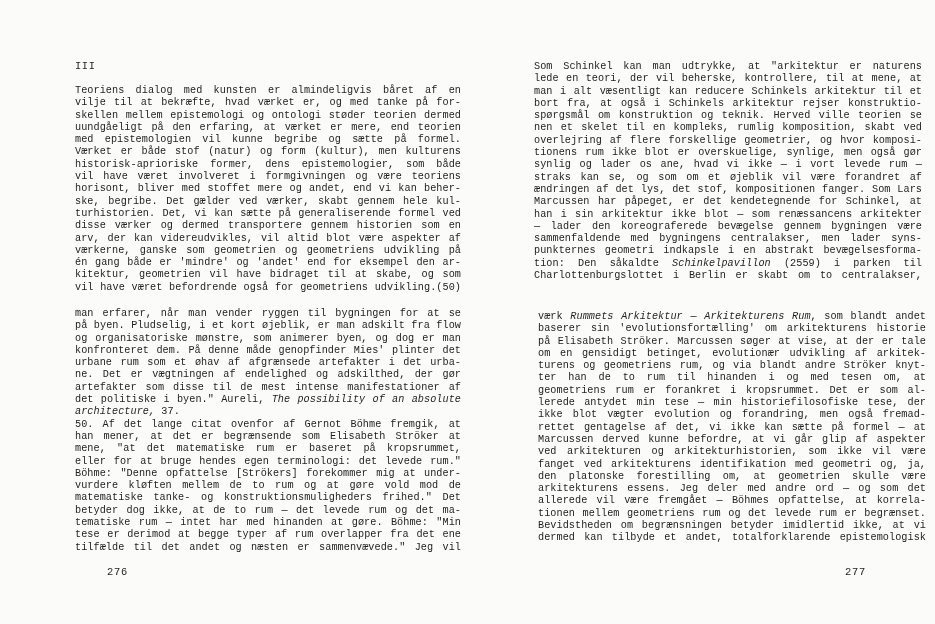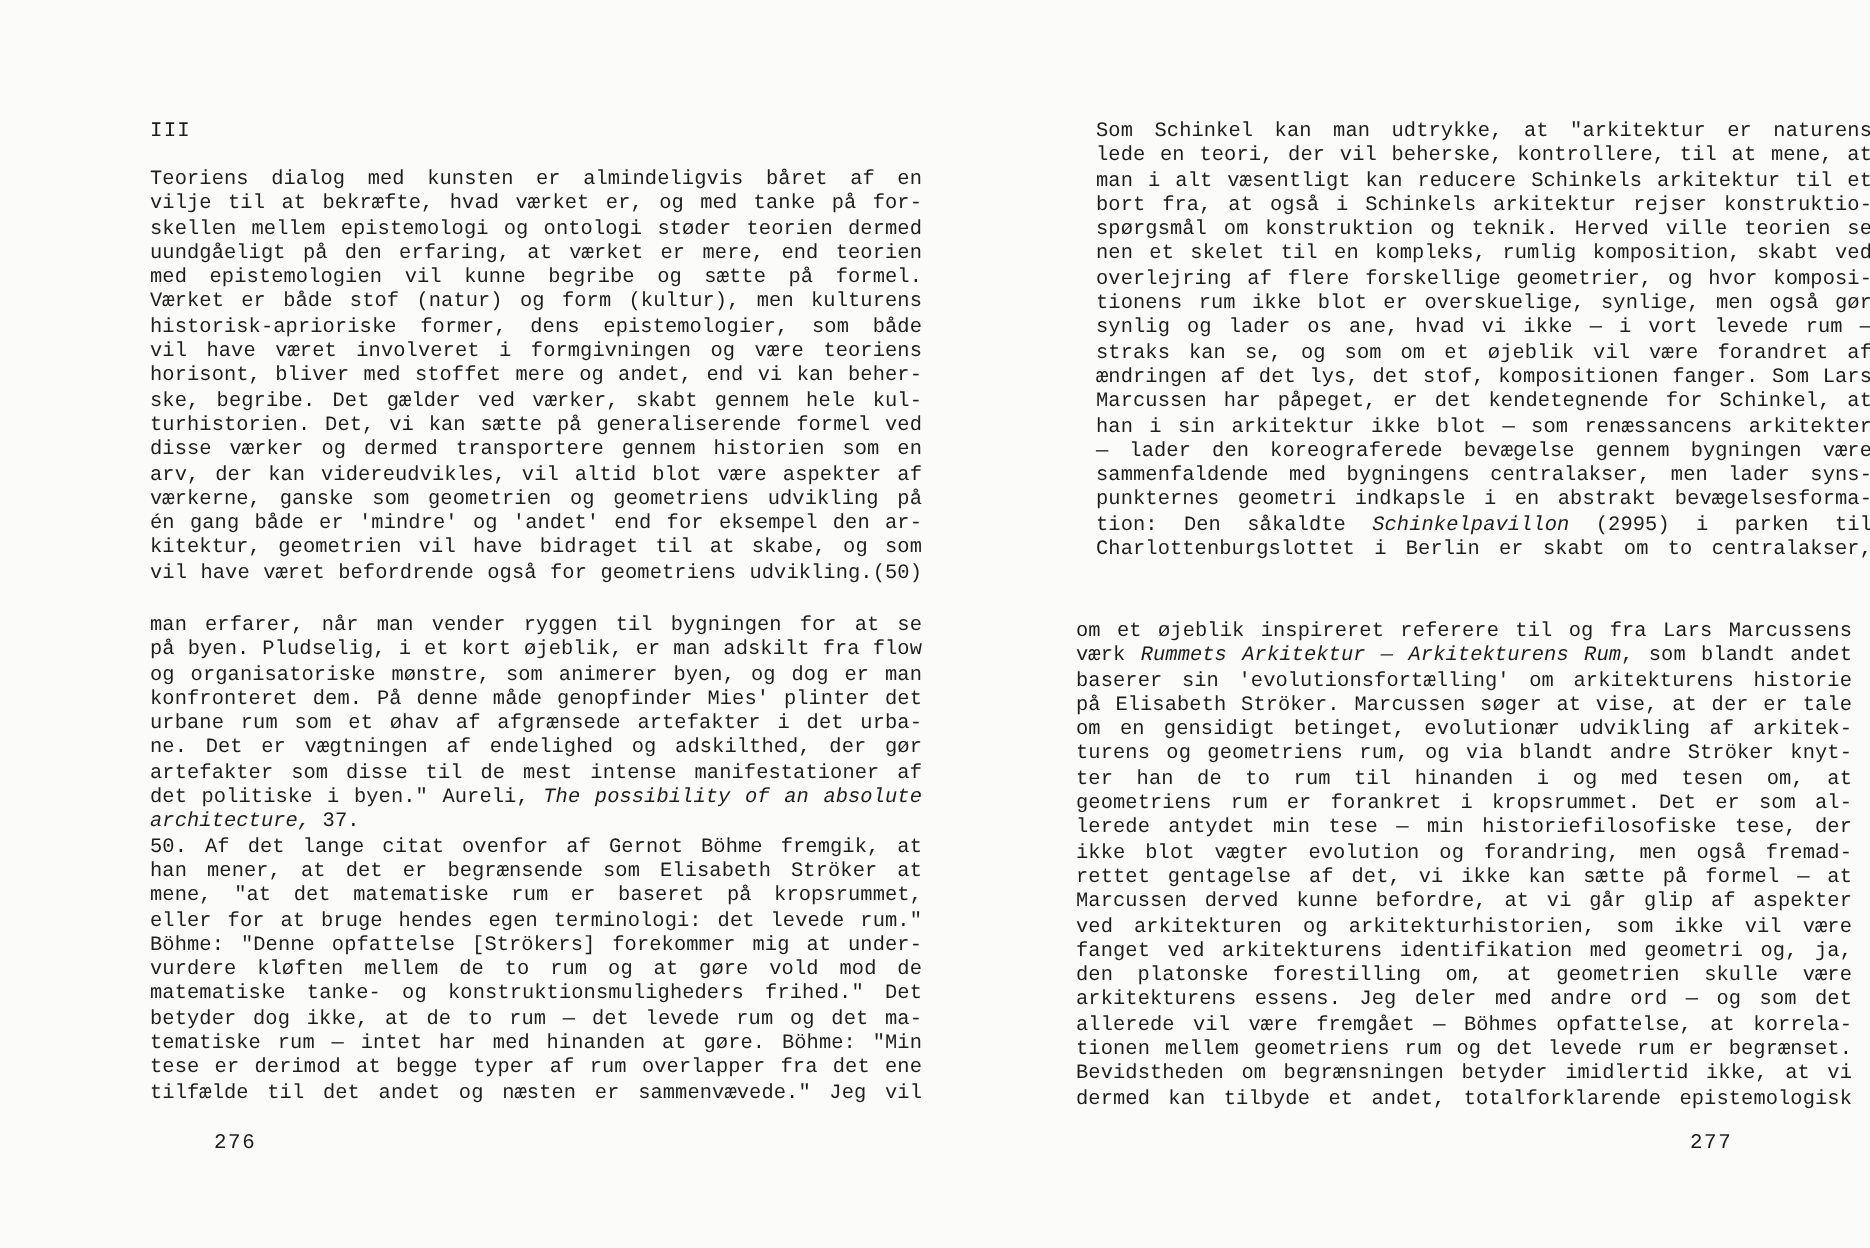--- a/index.html
+++ b/index.html
@@ -77,43 +77,42 @@
         <div class="line"><span>betyder dog ikke, at de to rum — det levede rum og det ma-</span></div>
         <div class="line"><span>tematiske rum — intet har med hinanden at gøre. Böhme: "Min</span></div>
         <div class="line"><span>tese er derimod at begge typer af rum overlapper fra det ene</span></div>
         <div class="line"><span>tilfælde til det andet og næsten er sammenvævede." Jeg vil</span></div>
       </div>
 
     <div class="block folio" style="left:75px;top:566px;margin-left:32px;">276</div>
   </div>
 
   <div>
-    <div class="block" style="left:548px;top:61px;width:388px;">
+    <div class="block" style="left:534px;top:61px;width:388px;">
         <div class="line"><span>Som Schinkel kan man udtrykke, at "arkitektur er naturens</span></div>
         <div class="line"><span>lede en teori, der vil beherske, kontrollere, til at mene, at</span></div>
         <div class="line"><span>man i alt væsentligt kan reducere Schinkels arkitektur til et</span></div>
         <div class="line"><span>bort fra, at også i Schinkels arkitektur rejser konstruktio-</span></div>
         <div class="line"><span>spørgsmål om konstruktion og teknik. Herved ville teorien se</span></div>
         <div class="line"><span>nen et skelet til en kompleks, rumlig komposition, skabt ved</span></div>
         <div class="line"><span>overlejring af flere forskellige geometrier, og hvor komposi-</span></div>
         <div class="line"><span>tionens rum ikke blot er overskuelige, synlige, men også gør</span></div>
         <div class="line"><span>synlig og lader os ane, hvad vi ikke — i vort levede rum —</span></div>
         <div class="line"><span>straks kan se, og som om et øjeblik vil være forandret af</span></div>
         <div class="line"><span>ændringen af det lys, det stof, kompositionen fanger. Som Lars</span></div>
         <div class="line"><span>Marcussen har påpeget, er det kendetegnende for Schinkel, at</span></div>
         <div class="line"><span>han i sin arkitektur ikke blot — som renæssancens arkitekter</span></div>
         <div class="line"><span>— lader den koreograferede bevægelse gennem bygningen være</span></div>
         <div class="line"><span>sammenfaldende med bygningens centralakser, men lader syns-</span></div>
         <div class="line"><span>punkternes geometri indkapsle i en abstrakt bevægelsesforma-</span></div>
-        <div class="line"><span>tion: Den såkaldte </span><span class="it">Schinkelpavillon</span><span> (2995) i parken til</span></div>
+        <div class="line"><span>tion: Den såkaldte </span><span class="it">Schinkelpavillon</span><span> (2559) i parken til</span></div>
         <div class="line"><span>Charlottenburgslottet i Berlin er skabt om to centralakser,</span></div>
       </div>
 
     <div class="block" style="left:538px;top:311px;width:388px;">
-        <div class="line"><span>om et øjeblik inspireret referere til og fra Lars Marcussens</span></div>
         <div class="line"><span>værk </span><span class="it">Rummets Arkitektur — Arkitekturens Rum</span><span>, som blandt andet</span></div>
         <div class="line"><span>baserer sin 'evolutionsfortælling' om arkitekturens historie</span></div>
         <div class="line"><span>på Elisabeth Ströker. Marcussen søger at vise, at der er tale</span></div>
         <div class="line"><span>om en gensidigt betinget, evolutionær udvikling af arkitek-</span></div>
         <div class="line"><span>turens og geometriens rum, og via blandt andre Ströker knyt-</span></div>
         <div class="line"><span>ter han de to rum til hinanden i og med tesen om, at</span></div>
         <div class="line"><span>geometriens rum er forankret i kropsrummet. Det er som al-</span></div>
         <div class="line"><span>lerede antydet min tese — min historiefilosofiske tese, der</span></div>
         <div class="line"><span>ikke blot vægter evolution og forandring, men også fremad-</span></div>
         <div class="line"><span>rettet gentagelse af det, vi ikke kan sætte på formel — at</span></div>

